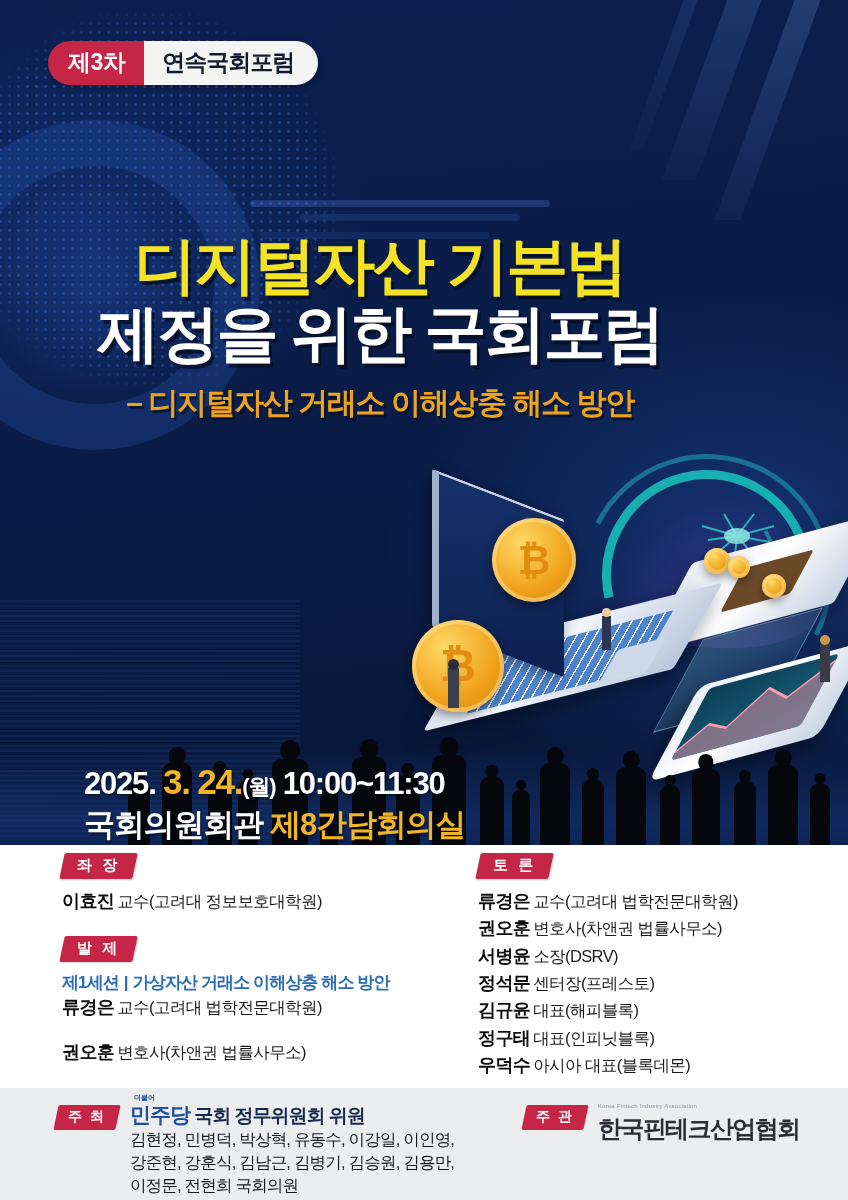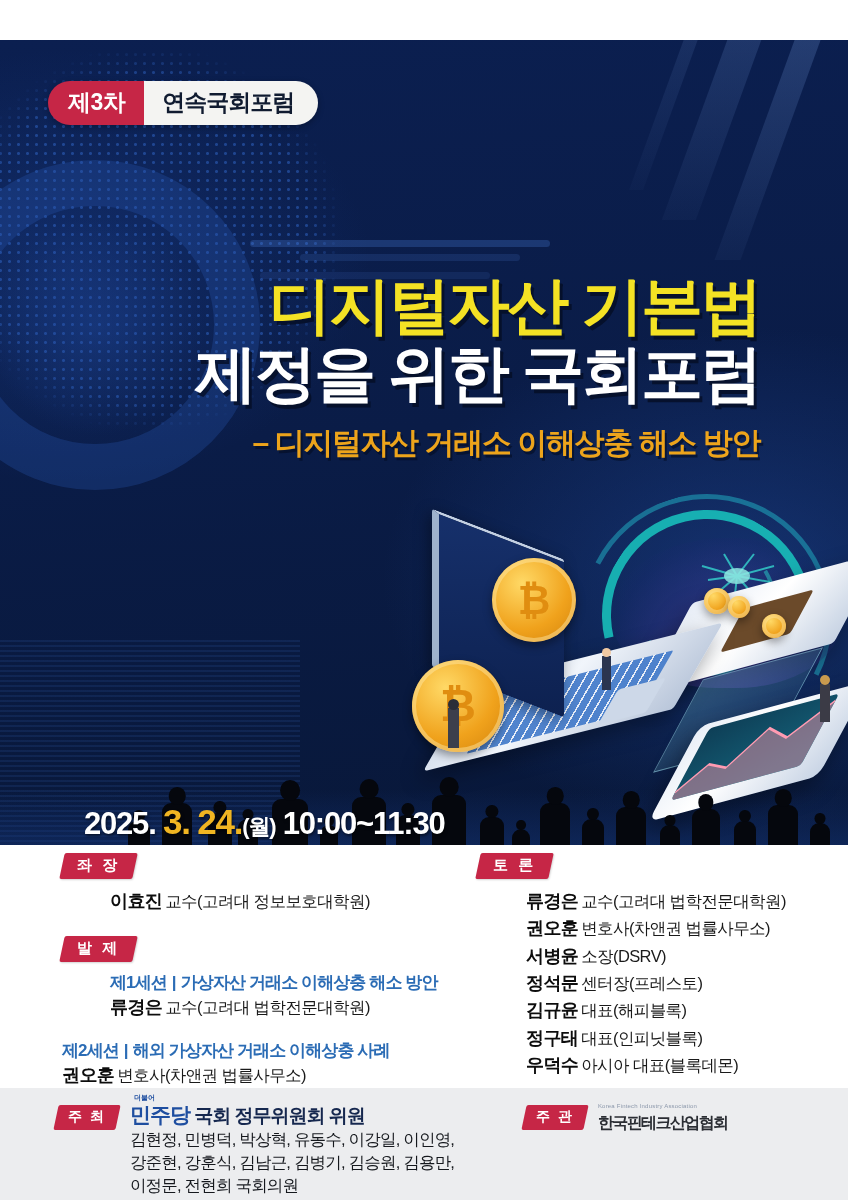--- a/index.html
+++ b/index.html
@@ -12,21 +12,20 @@
   .poster { position:relative; width:848px; height:1200px; overflow:hidden; }
 
   
   .hero {
     position:absolute; left:0; top:0; width:848px; height:869px;
     background:
       radial-gradient(ellipse 520px 360px at 88% 62%, rgba(30,70,150,.55) 0%, rgba(10,28,76,0) 70%),
       radial-gradient(ellipse 420px 300px at 8% 26%, rgba(26,62,140,.45) 0%, rgba(10,28,76,0) 72%),
       linear-gradient(175deg,#0b1f50 0%,#0a1c47 45%,#081737 100%);
     overflow:hidden;
-    margin-top:40px;
   }
   
   .dots {
     position:absolute; left:-40px; top:10px; width:400px; height:420px;
     background-image:radial-gradient(#2f62c0 1.3px, transparent 1.6px);
     background-size:9px 9px;
     opacity:.55;
     -webkit-mask-image:radial-gradient(circle at 47% 45%, #000 52%, transparent 62%);
     mask-image:radial-gradient(circle at 47% 45%, #000 52%, transparent 62%);
   }
@@ -70,21 +69,21 @@
   .badge-red {
     background:#c62646; color:#fff; font-weight:bold; font-size:23px;
     display:flex; align-items:center; padding:0 19px 2px 20px; letter-spacing:-.5px;
   }
   .badge-white {
     background:#f4f4f2; color:#101b30; font-weight:bold; font-size:23px;
     display:flex; align-items:center; padding:0 24px 2px 18px; letter-spacing:-1px;
   }
 
   
-  .headline { position:absolute; left:0; top:233px; width:760px; text-align:right; }
+  .headline { position:absolute; left:0; top:233px; width:760px; text-align:center; }
   .t-line1 {
     font-size:62px; font-weight:bold; color:#f4e224; letter-spacing:-2.5px; line-height:1.07;
     text-shadow:3px 4px 0 rgba(4,12,34,.75);
   }
   .t-line2 {
     font-size:62px; font-weight:bold; color:#ffffff; letter-spacing:-2.5px; line-height:1.12;
     text-shadow:3px 4px 0 rgba(4,12,34,.75);
   }
   .t-sub {
     margin-top:14px; font-size:30px; font-weight:bold; color:#eda41b; letter-spacing:-1.4px;
@@ -203,21 +202,21 @@
     box-shadow:1px 1px 2px rgba(0,0,0,.18);
   }
   .tag span { display:inline-block; transform:skewX(12deg); }
 
   .person-line { font-size:16.5px; color:#1a1a1a; letter-spacing:-.6px; line-height:1.52; white-space:nowrap;}
   .person-line .nm { font-weight:bold; font-size:18px; color:#0d0d0d; margin-right:3px; }
   .session-title {
     font-size:17px; font-weight:bold; color:#2b6cb5; letter-spacing:-.9px; white-space:nowrap;
   }
   .sep { margin:0 5px; }
-  .mt10 { margin-top:9px;margin-left:48px; }
+  .mt10 { margin-top:9px; }
   .mt18 { margin-top:17px; }
   .mt22 { margin-top:21px; }
 
   
   .footer {
     position:absolute; left:0; top:1088px; width:848px; height:112px; background:#ecedef;
   }
   .f-left { position:absolute; left:56px; top:14px; display:flex; align-items:flex-start; }
   .f-right { position:absolute; left:524px; top:14px; display:flex; align-items:flex-start; }
   .f-tag {
@@ -227,21 +226,21 @@
   }
   .f-tag span { display:inline-block; transform:skewX(12deg); }
   .host-head { position:relative; font-size:19px; font-weight:bold; color:#16284f; letter-spacing:-1px; line-height:1.25; white-space:nowrap;}
   .host-head .party { color:#1e4ea0; font-size:21px; position:relative; }
   .host-head .party::before {
     content:"더불어"; position:absolute; left:4px; top:-9px; font-size:7px; color:#1e4ea0; letter-spacing:0;
   }
   .host-names { font-size:16.5px; color:#15181d; letter-spacing:-.8px; line-height:1.4; white-space:nowrap;}
   .korfin { font-size:25px; font-weight:bold; color:#1f5fa8; letter-spacing:.5px; line-height:1; }
   .korfin-sub { font-size:6px; color:#8c98ab; letter-spacing:.2px; margin-top:1px;}
-  .korfin-kr { font-size:16px; font-weight:bold; color:#2a2d33; letter-spacing:-1.6px; margin-top:4px; white-space:nowrap;}
+  .korfin-kr { font-size:24px; font-weight:bold; color:#2a2d33; letter-spacing:-1.6px; margin-top:4px; white-space:nowrap;}
 </style>
 </head>
 <body>
 
 <div class="poster">
 
   <div class="hero">
     <div class="dots"></div>
     <div class="ring"></div>
     <div class="ring2"></div>
@@ -407,23 +406,20 @@
         <div class="mt10">
           <div class="session-title">
             <span>제1세션</span><span class="sep">|</span><span>가상자산 거래소 이해상충 해소 방안</span>
           </div>
           <div class="person-line">
             <span class="nm">류경은</span><span>교수(고려대 법학전문대학원)</span>
           </div>
         </div>
 
         <div class="mt18">
-          <div class="session-title">
-            <span>제2세션</span><span class="sep">|</span><span>해외 가상자산 거래소 이해상충 사례</span>
-          </div>
           <div class="person-line">
             <span class="nm">권오훈</span><span>변호사(차앤권 법률사무소)</span>
           </div>
         </div>
       </div>
     </div>
 
     <div class="col-right">
       <div class="tag"><span>토 론</span></div>
       <div class="mt10">

